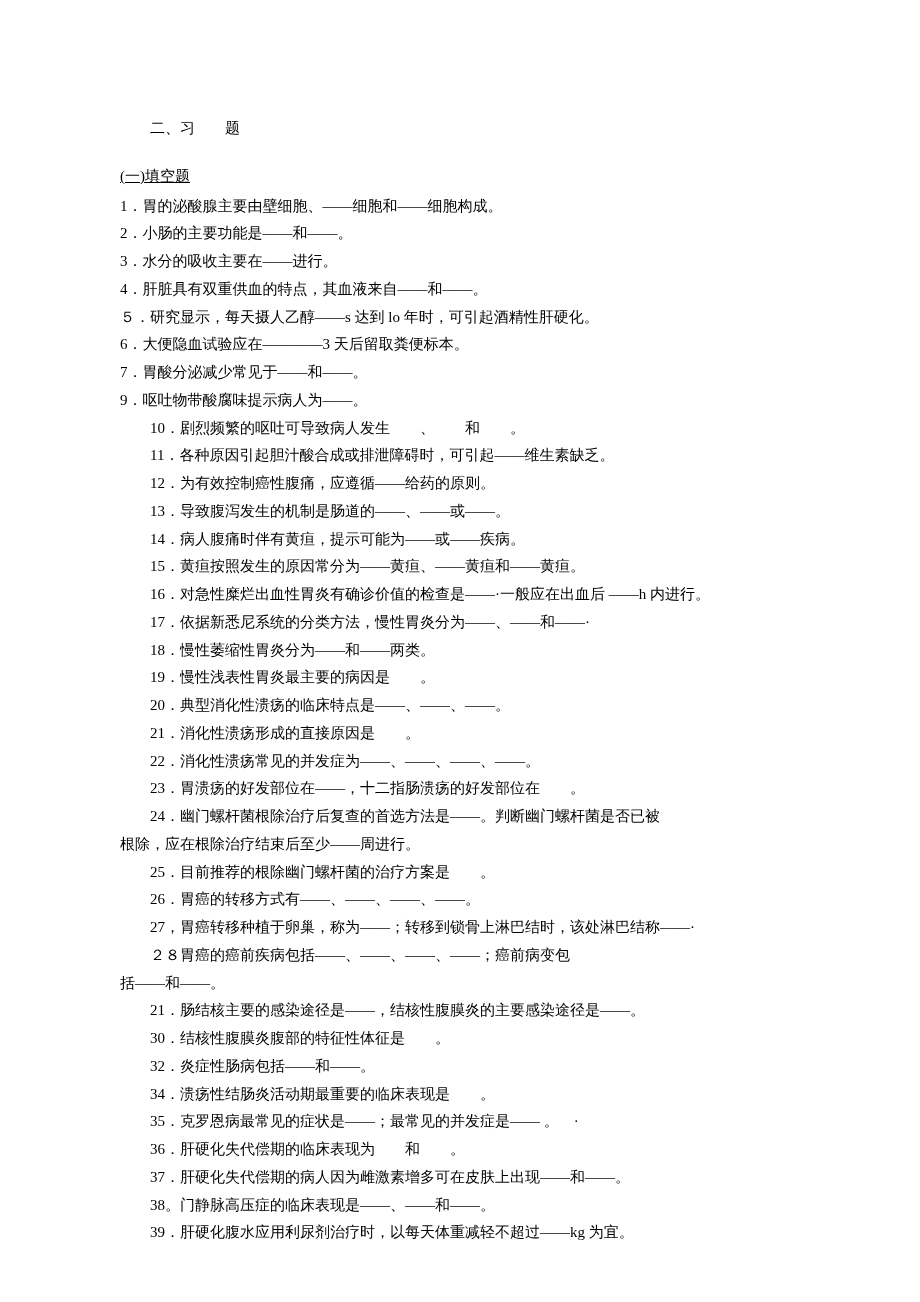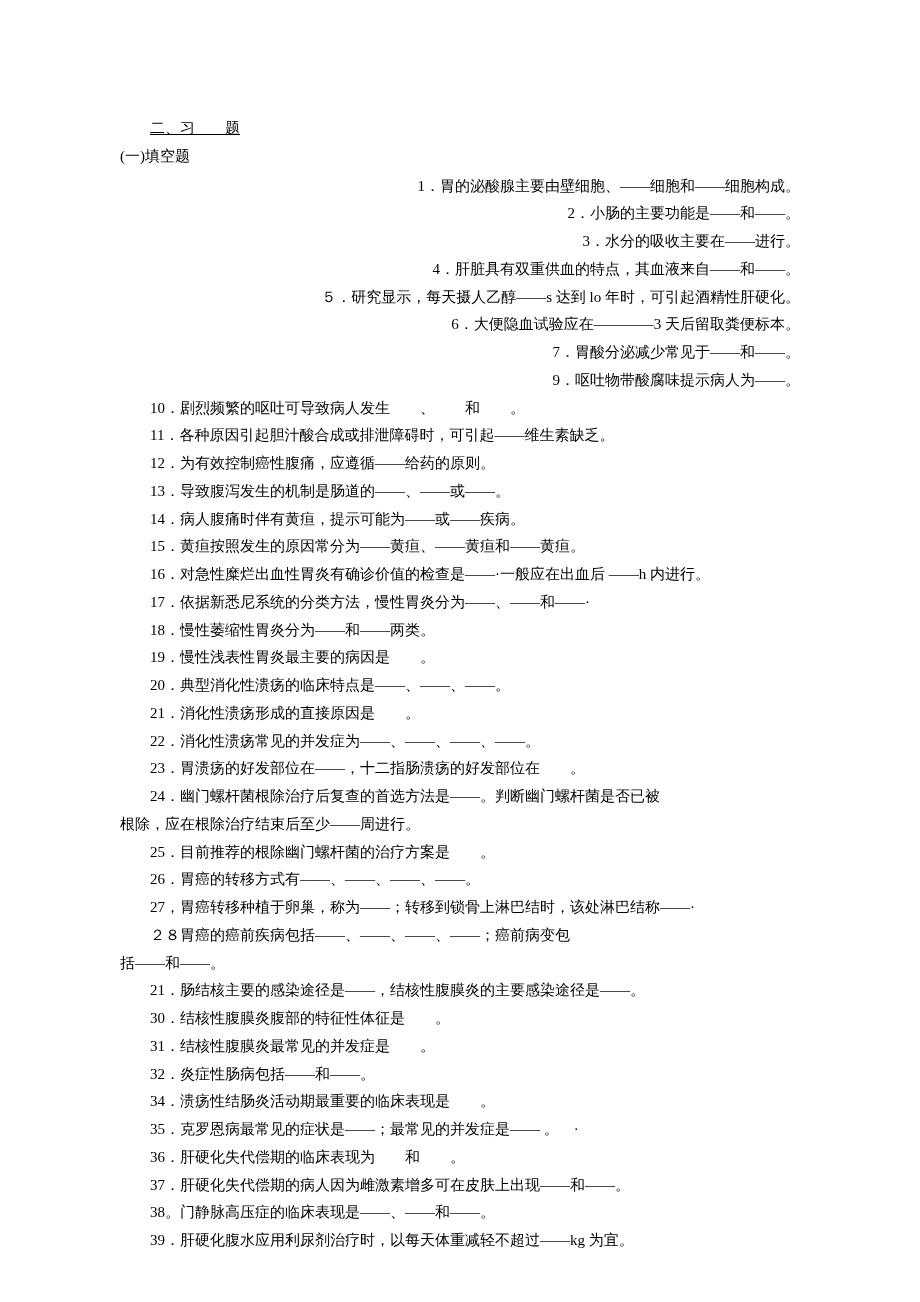--- a/index.html
+++ b/index.html
@@ -11,32 +11,31 @@
       font-family: "SimSun", "宋体", serif;
       font-size: 15px;
       line-height: 1.85;
       color: #000;
       background: #fff;
       width: 920px;
       padding: 115px 120px 50px 120px;
     }
     .section-title {
       text-indent: 2em;
-      margin-bottom: 0;
-      text-decoration: underline;
+      margin-bottom: 20px;
     }
     .subsection {
       margin-bottom: 2px;
+      text-decoration: underline;
     }
     .item {
       margin-bottom: 0;
     }
     .indent1 {
       text-indent: 0;
-      text-align: right;
     }
     .indent2 {
       text-indent: 2em;
     }
     .hanging {
       padding-left: 0;
       text-indent: 0;
     }
   </style>
 </head>
@@ -69,21 +68,20 @@
     <div class="item indent2">23．胃溃疡的好发部位在——，十二指肠溃疡的好发部位在　　。</div>
     <div class="item indent2">24．幽门螺杆菌根除治疗后复查的首选方法是——。判断幽门螺杆菌是否已被</div>
     <div class="item hanging">根除，应在根除治疗结束后至少——周进行。</div>
     <div class="item indent2">25．目前推荐的根除幽门螺杆菌的治疗方案是　　。</div>
     <div class="item indent2">26．胃癌的转移方式有——、——、——、——。</div>
     <div class="item indent2">27，胃癌转移种植于卵巢，称为——；转移到锁骨上淋巴结时，该处淋巴结称——·</div>
     <div class="item indent2">２８胃癌的癌前疾病包括——、——、——、——；癌前病变包</div>
     <div class="item hanging">括——和——。</div>
     <div class="item indent2">21．肠结核主要的感染途径是——，结核性腹膜炎的主要感染途径是——。</div>
     <div class="item indent2">30．结核性腹膜炎腹部的特征性体征是　　。</div>
-    <div class="item indent2">31．结核性腹膜炎最常见的并发症是　　。</div>
     <div class="item indent2">32．炎症性肠病包括——和——。</div>
     <div class="item indent2">34．溃疡性结肠炎活动期最重要的临床表现是　　。</div>
     <div class="item indent2">35．克罗恩病最常见的症状是——；最常见的并发症是—— 。　·</div>
     <div class="item indent2">36．肝硬化失代偿期的临床表现为　　和　　。</div>
     <div class="item indent2">37．肝硬化失代偿期的病人因为雌激素增多可在皮肤上出现——和——。</div>
     <div class="item indent2">38。门静脉高压症的临床表现是——、——和——。</div>
     <div class="item indent2">39．肝硬化腹水应用利尿剂治疗时，以每天体重减轻不超过——kg 为宜。</div>
   </div>
 
 </body></html>

